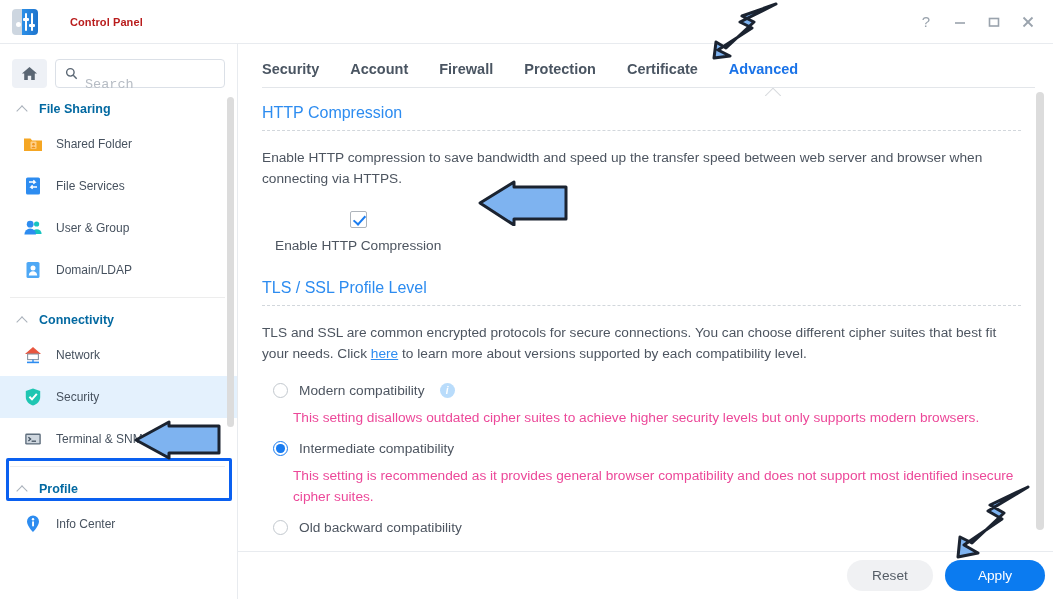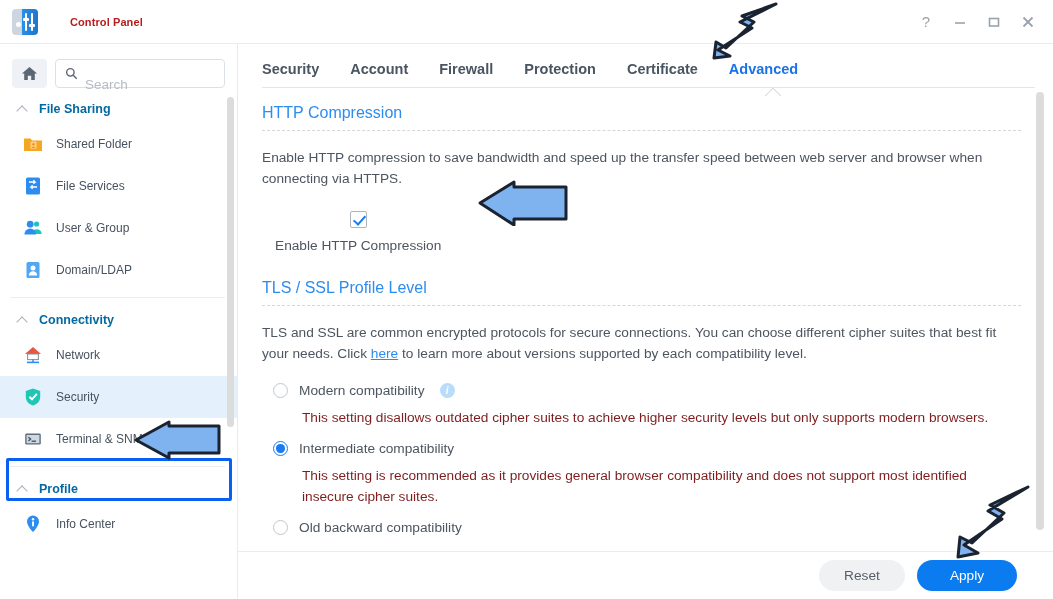--- a/index.html
+++ b/index.html
@@ -83,21 +83,21 @@
     cursor: pointer; flex: none;
   }
   .search-box {
     flex: 1; height: 29px;
     border: 1px solid #dbe0e7; border-radius: 4px;
     display: flex; align-items: center; gap: 7px;
     padding: 0 9px; background: #fff;
   }
   .search-box input {
     border: none; outline: none; font-size: 13.5px;
-    font-family: Liberation Sans, sans-serif;
+    font-family: Liberation Mono, monospace;
     color: #555; width: 100%; background: transparent; margin-top: 22px;
   }
   .search-box input::placeholder { color: #b6bcc4; }
 
   .side-scroll { position: relative; height: 506px; }
   .group-hdr {
     display: flex; align-items: center; gap: 10px;
     padding: 9px 0 7px 18px;
     font-size: 12.5px; font-weight: bold; color: #0369a1;
     cursor: pointer;
@@ -219,36 +219,36 @@
     width: 8.4px; height: 8.4px; border-radius: 50%; background: #1a7cf0;
   }
   .radio-label { font-size: 13.7px; color: #4d5560; }
   .info-i {
     width: 15px; height: 15px; border-radius: 50%;
     background: #b9dcfb; color: #fff; font-size: 10px; font-weight: bold;
     display: flex; align-items: center; justify-content: center;
     font-style: italic; cursor: pointer; margin-left: 4px;
   }
   .radio-desc {
-    font-size: 13.7px; color: #7f1d1d; line-height: 21px;
-    margin: 9px 0 0 40px; max-width: 745px;
+    font-size: 13.7px; color: #ec4899; line-height: 21px;
+    margin: 9px 0 0 31px; max-width: 745px;
   }
 
   .main-sb {
     position: absolute; right: 9px; top: 4px;
     width: 8px; height: 438px;
     background: #dcdcdc; border-radius: 4px;
   }
 
   .footer {
     position: absolute; bottom: 0; left: 0; right: 0;
     height: 48px;
     border-top: 1px solid #e8ebef;
     display: flex; align-items: center; justify-content: flex-end;
-    gap: 12px; padding-right: 36px;
+    gap: 12px; padding-right: 8px;
     background: #fff;
   }
   .btn {
     height: 31px; min-width: 86px; border-radius: 16px;
     font-size: 13.7px; border: none; cursor: pointer;
     font-family: "Liberation Sans", sans-serif;
   }
   .btn-reset { background: #f0f1f3; color: #555d66; }
   .btn-apply { background: #0b7bf0; color: #fff; min-width: 100px; }
 

